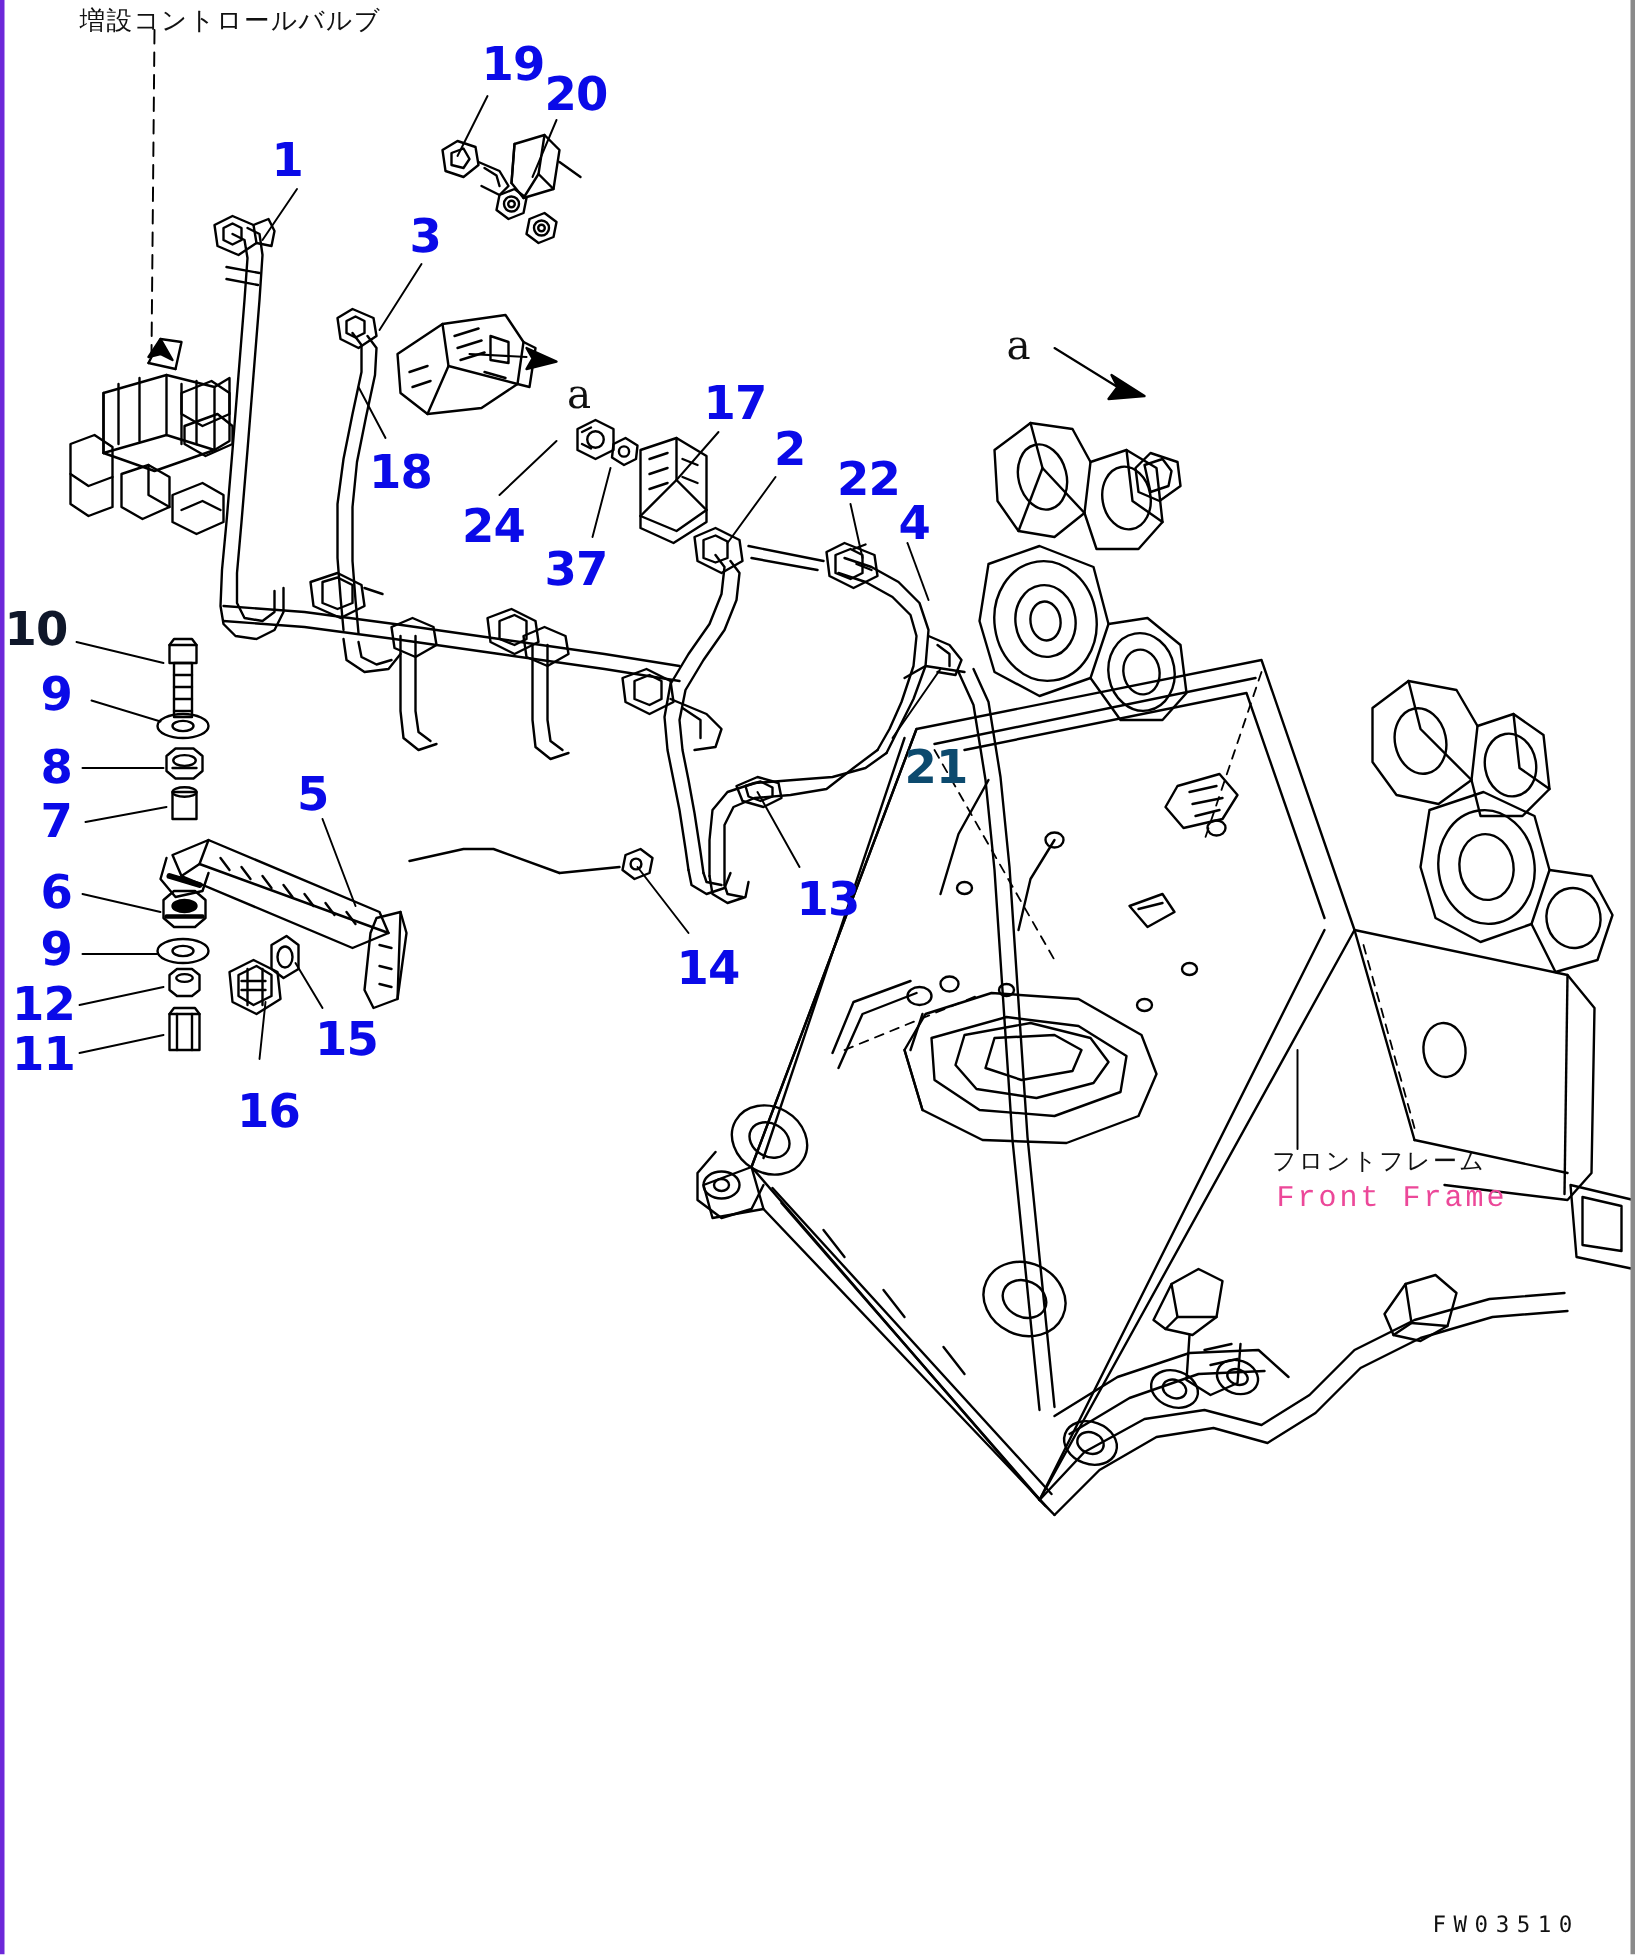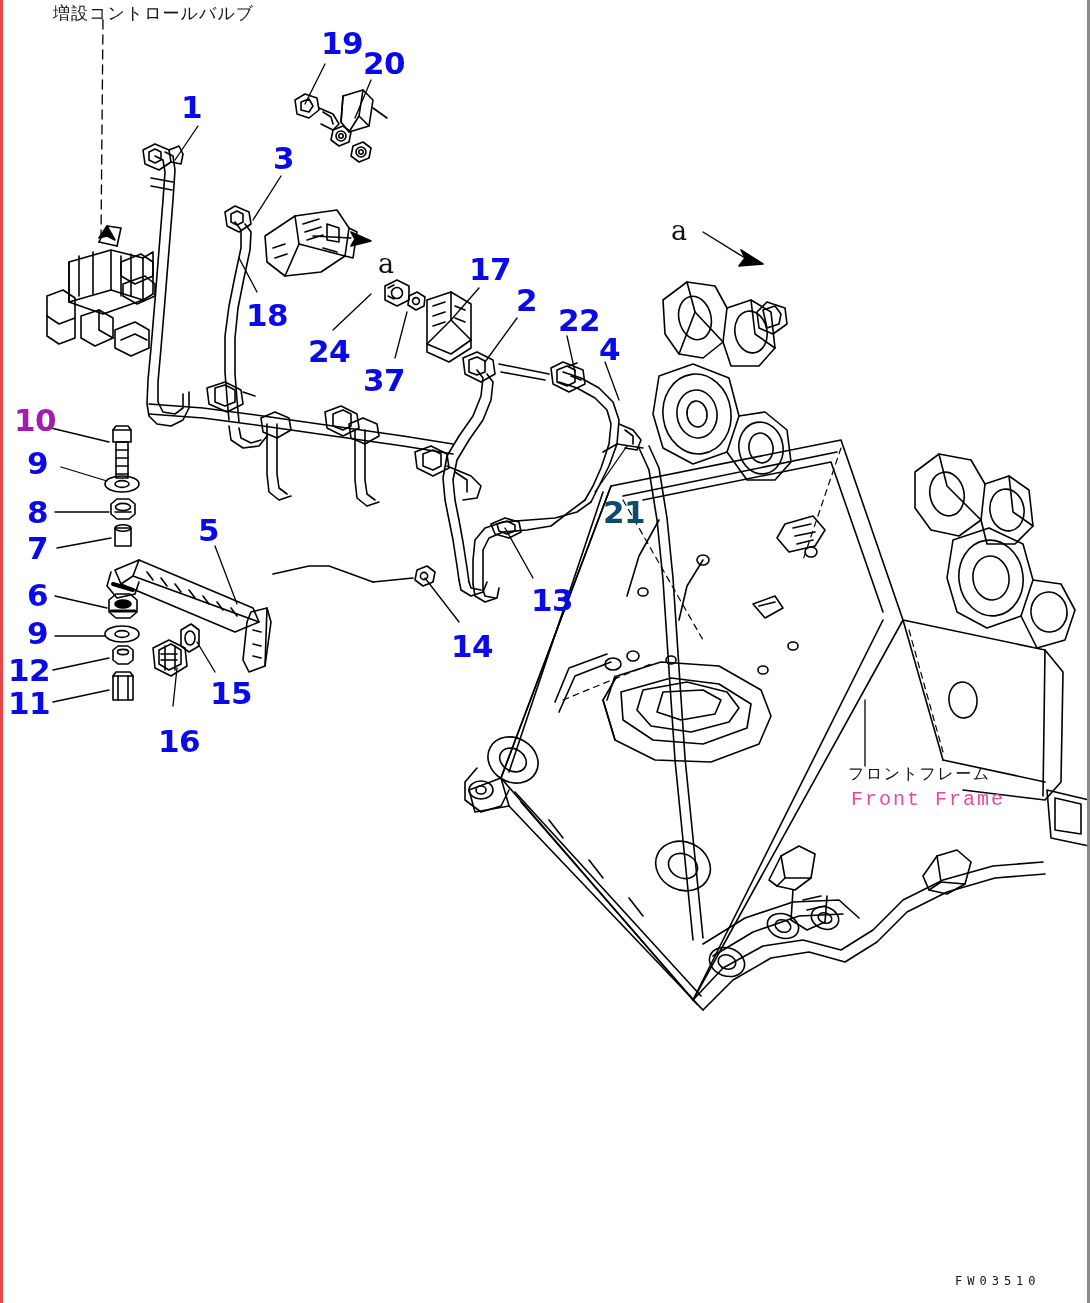--- a/index.html
+++ b/index.html
@@ -3,21 +3,21 @@
 <meta charset="utf-8">
 <title>Additional Control Valve - Parts Diagram</title>
 <style>
   html,body{margin:0;padding:0;background:#ffffff;}
   body{
     font-family:"DejaVu Sans Mono","Liberation Mono",monospace;
     width:1090px;height:1303px;overflow:hidden;position:relative;
   }
   #sheet{
     position:relative;width:1090px;height:1303px;background:#fff;
-    border-left:3px solid #ef4444;
+    border-left:3px solid #6d28d9;
     box-sizing:border-box;
   }
   #sheet::after{
     content:"";position:absolute;right:0;top:0;width:3px;height:100%;
     background:#8a8a8a;
   }
   svg.layer{position:absolute;left:0;top:0;width:1090px;height:1303px;}
 
   .lbl{
     position:absolute;color:#0a0ae8;font-weight:bold;
@@ -43,21 +43,21 @@
   .frame-en{
     position:absolute;color:#ec4899;font-size:20px;white-space:nowrap;
     letter-spacing:2px;
     font-family:Liberation Mono, monospace;
   }
   .annot-a{
     position:absolute;color:#111;font-size:27px;
     font-family:"DejaVu Serif","Liberation Serif",serif;
   }
   .sheetcode{
-    position:absolute;color:#111;font-size:12px;letter-spacing:5px;
+    position:absolute;color:#111;font-size:15px;letter-spacing:5px;
     font-family:"DejaVu Sans Mono","Liberation Mono",monospace;
     white-space:nowrap;
   }
 </style>
 </head>
 <body>
 
 <div id="sheet">
 
   <svg class="layer" viewBox="0 0 1090 1303" preserveAspectRatio="none">
@@ -497,21 +497,21 @@
       <div class="lbl" style="left: 243px; top: 300px; color: rgb(10, 10, 232);">18</div>
       <div class="lbl" style="left: 305px; top: 336px; color: rgb(10, 10, 232);">24</div>
       <div class="lbl" style="left: 360px; top: 365px; color: rgb(10, 10, 232);">37</div>
       <div class="lbl" style="left: 466px; top: 254px; color: rgb(10, 10, 232);">17</div>
       <div class="lbl" style="left: 513px; top: 285px; color: rgb(10, 10, 232);">2</div>
       <div class="lbl" style="left: 555px; top: 305px; color: rgb(10, 10, 232);">22</div>
       <div class="lbl" style="left: 596px; top: 334px; color: rgb(10, 10, 232);">4</div>
       <div class="lbl" style="left: 568px; top: 497px; color: #0c4a6e; margin-left: 32px;">21</div>
       <div class="lbl" style="left: 528px; top: 585px; color: rgb(10, 10, 232);">13</div>
       <div class="lbl" style="left: 448px; top: 631px; color: rgb(10, 10, 232);">14</div>
-      <div class="lbl" style="left: 11px; top: 405px; color: #a21caf;">10</div>
+      <div class="lbl" style="left: 0; top: 405px; color: #0f172a;">10</div>
       <div class="lbl" style="left: 24px; top: 448px; color: rgb(10, 10, 232);">9</div>
       <div class="lbl" style="left: 24px; top: 497px; color: rgb(10, 10, 232);">8</div>
       <div class="lbl" style="left: 24px; top: 533px; color: rgb(10, 10, 232);">7</div>
       <div class="lbl" style="left: 24px; top: 580px; color: rgb(10, 10, 232);">6</div>
       <div class="lbl" style="left: 24px; top: 618px; color: rgb(10, 10, 232);">9</div>
       <div class="lbl" style="left: 5px; top: 655px; color: rgb(10, 10, 232);">12</div>
       <div class="lbl" style="left: 5px; top: 688px; color: rgb(10, 10, 232);">11</div>
       <div class="lbl" style="left: 195px; top: 515px; color: rgb(10, 10, 232);">5</div>
       <div class="lbl" style="left: 207px; top: 678px; color: rgb(10, 10, 232);">15</div>
       <div class="lbl" style="left: 155px; top: 710px; color: rgb(10, 10, 232); margin-top: 16px;">16</div>

